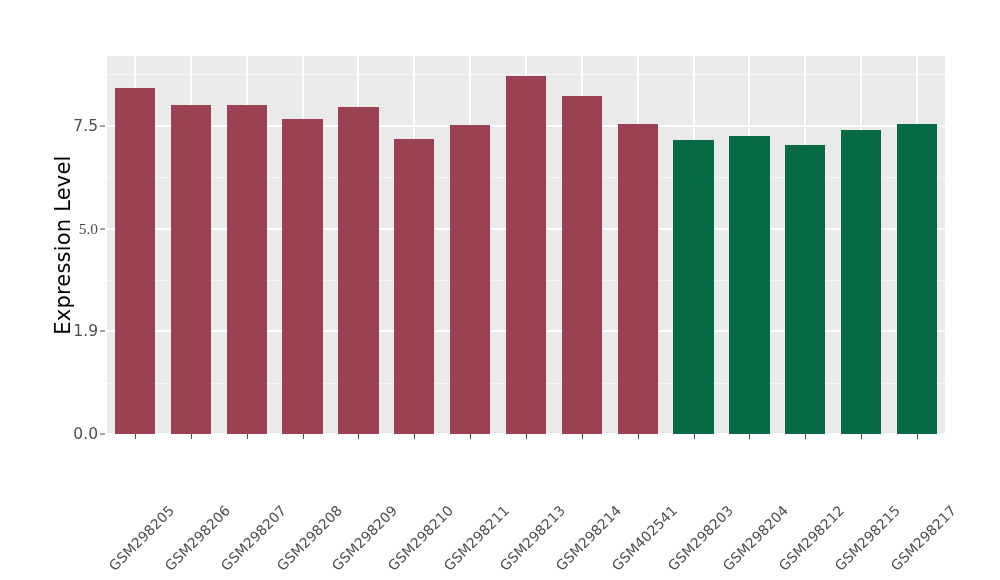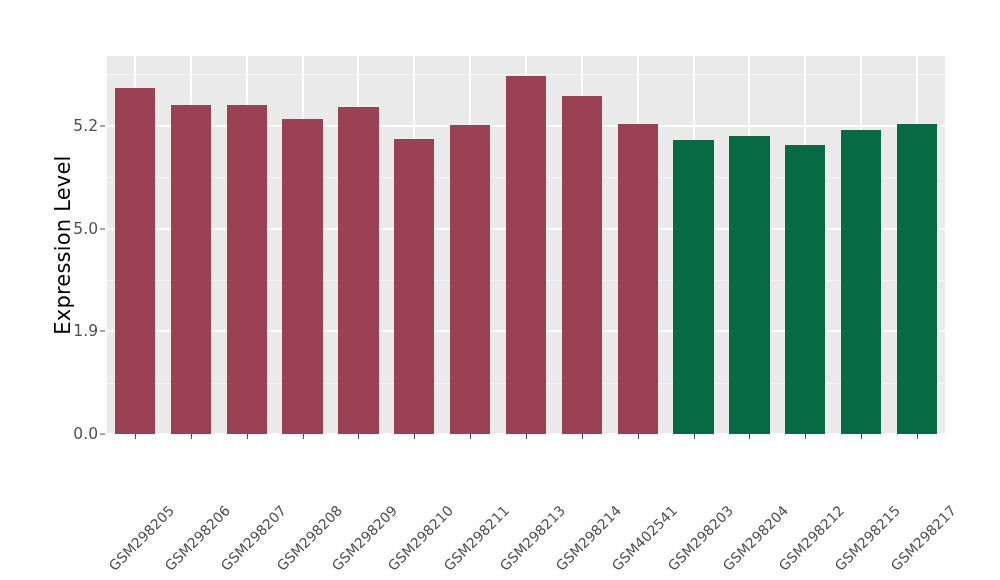--- a/index.html
+++ b/index.html
@@ -143,23 +143,23 @@
 
 <div id="chart-root">
 
   <div class="y-axis-title">Expression Level</div>
 
   <div id="y-axis-area">
       <div class="y-tick-label" style="top: 434px; right: 9px;">0.0</div>
       <div class="y-tick-mark" style="top: 434px; right: 2px;"></div>
       <div class="y-tick-label" style="top: 331.283px; right: 9px;">1.9</div>
       <div class="y-tick-mark" style="top: 331.283px; right: 2px;"></div>
-      <div class="y-tick-label" style="top: 228.565px; right: 9px;">5.0</div>
+      <div class="y-tick-label" style="top: 228.565px; right: 9px; font-family: Liberation Serif, serif;">5.0</div>
       <div class="y-tick-mark" style="top: 228.565px; right: 2px;"></div>
-      <div class="y-tick-label" style="top: 125.848px; right: 9px;">5.2</div>
+      <div class="y-tick-label" style="top: 125.848px; right: 9px;">7.5</div>
       <div class="y-tick-mark" style="top: 125.848px; right: 2px;"></div>
     </div>
 
   <div id="panel" style="background: rgb(234, 234, 234);">
       <div class="grid-minor-h" style="top: 326.641px;"></div>
       <div class="grid-minor-h" style="top: 223.924px;"></div>
       <div class="grid-minor-h" style="top: 121.207px;"></div>
       <div class="grid-minor-h" style="top: 18.4891px;"></div>
       <div class="grid-major-h" style="top: 378px;"></div>
       <div class="grid-major-h" style="top: 275.283px;"></div>

